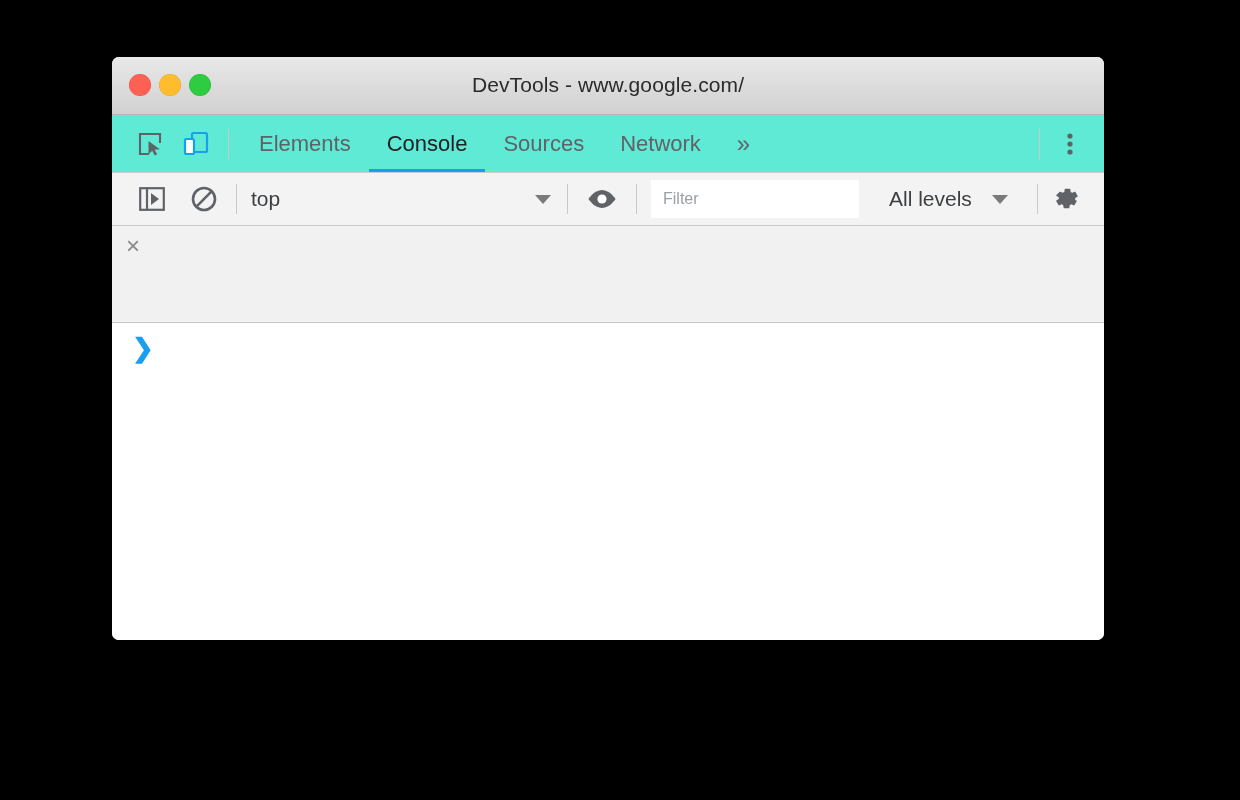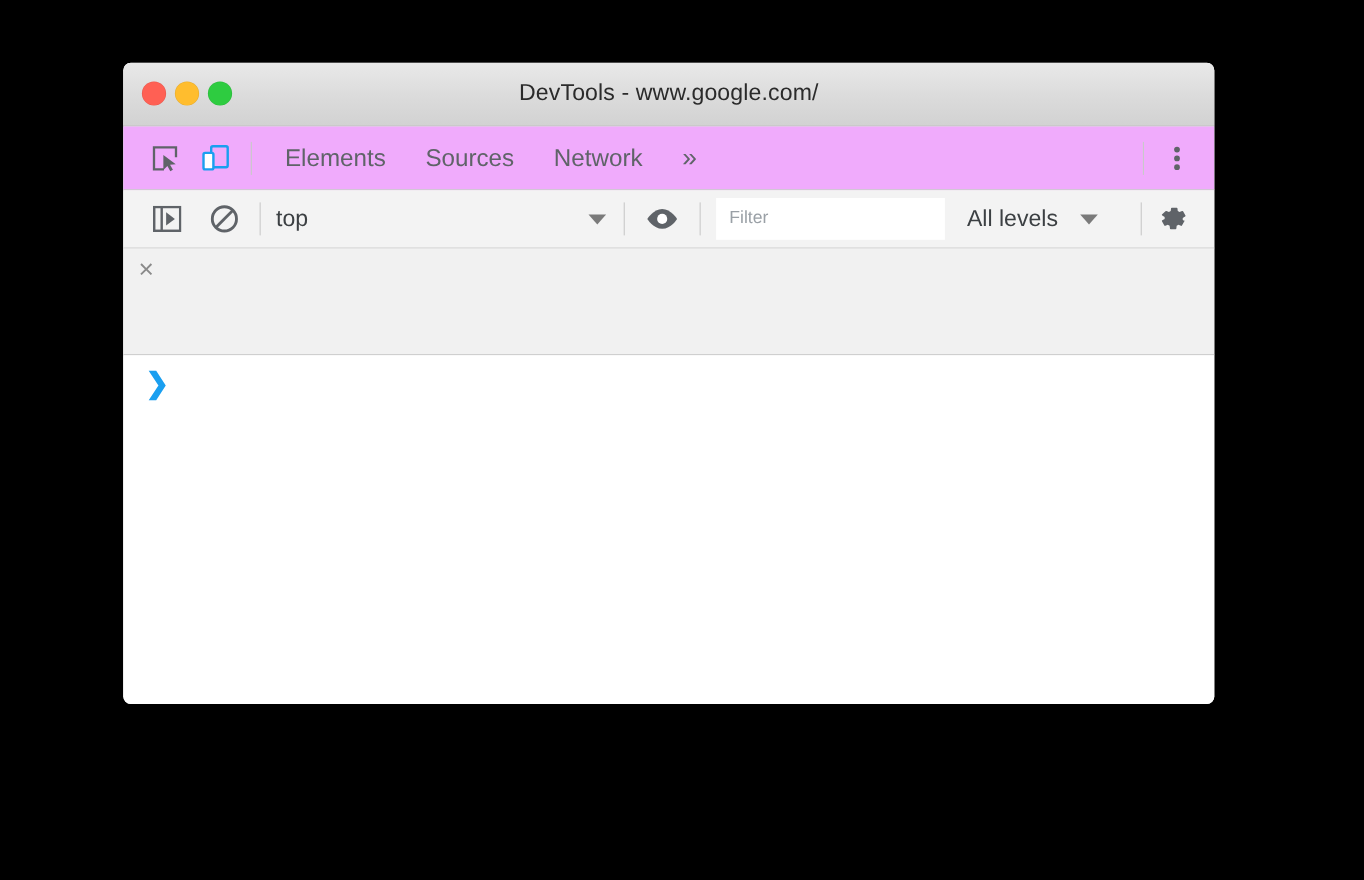--- a/index.html
+++ b/index.html
@@ -59,21 +59,21 @@
     font-size: 21px;
     color: #2b2b2b;
     letter-spacing: 0.1px;
     font-family: "Liberation Sans", sans-serif;
   }
 
   
   #tabbar {
     position: relative;
     height: 58px;
-    background: #f0abfc;
+    background: #5eead4;
     border-bottom: 1px solid #cdcdcd;
     box-sizing: border-box;
     display: flex;
     align-items: center;
   }
 
   .icon-btn {
     width: 44px;
     height: 44px;
     display: flex;
@@ -185,21 +185,21 @@
     padding: 0 12px;
     box-sizing: border-box;
     font-family: "Liberation Sans", sans-serif;
   }
   #filter-input::placeholder { color: #9aa0a6; opacity: 1; }
 
   #levels-select {
     display: flex;
     align-items: center;
     gap: 20px;
-    margin-left: 20px;
+    margin-left: 30px;
     cursor: default;
   }
   #levels-label {
     font-size: 21px;
     color: #3c4043;
   }
 
   #toolbar-right {
     margin-left: auto;
     display: flex;
@@ -311,20 +311,23 @@
         <rect x="10" y="3" width="15" height="19" rx="1.5" fill="none" stroke="#1a9ff0" stroke-width="2.2"></rect>
         <rect x="3" y="9" width="9" height="15" rx="1.5" fill="#ffffff" stroke="#1a9ff0" stroke-width="2.2"></rect>
       </svg>
     </div>
 
     <div class="vsep" style="margin-left:10px;"></div>
 
     <div id="tabs">
       <div class="tab">
         <span>Elements</span>
+      </div>
+      <div class="tab active">
+        <span>Console</span>
       </div>
       <div class="tab">
         <span>Sources</span>
       </div>
       <div class="tab">
         <span>Network</span>
       </div>
       <div id="more-tabs">
         <span>»</span>
       </div>

